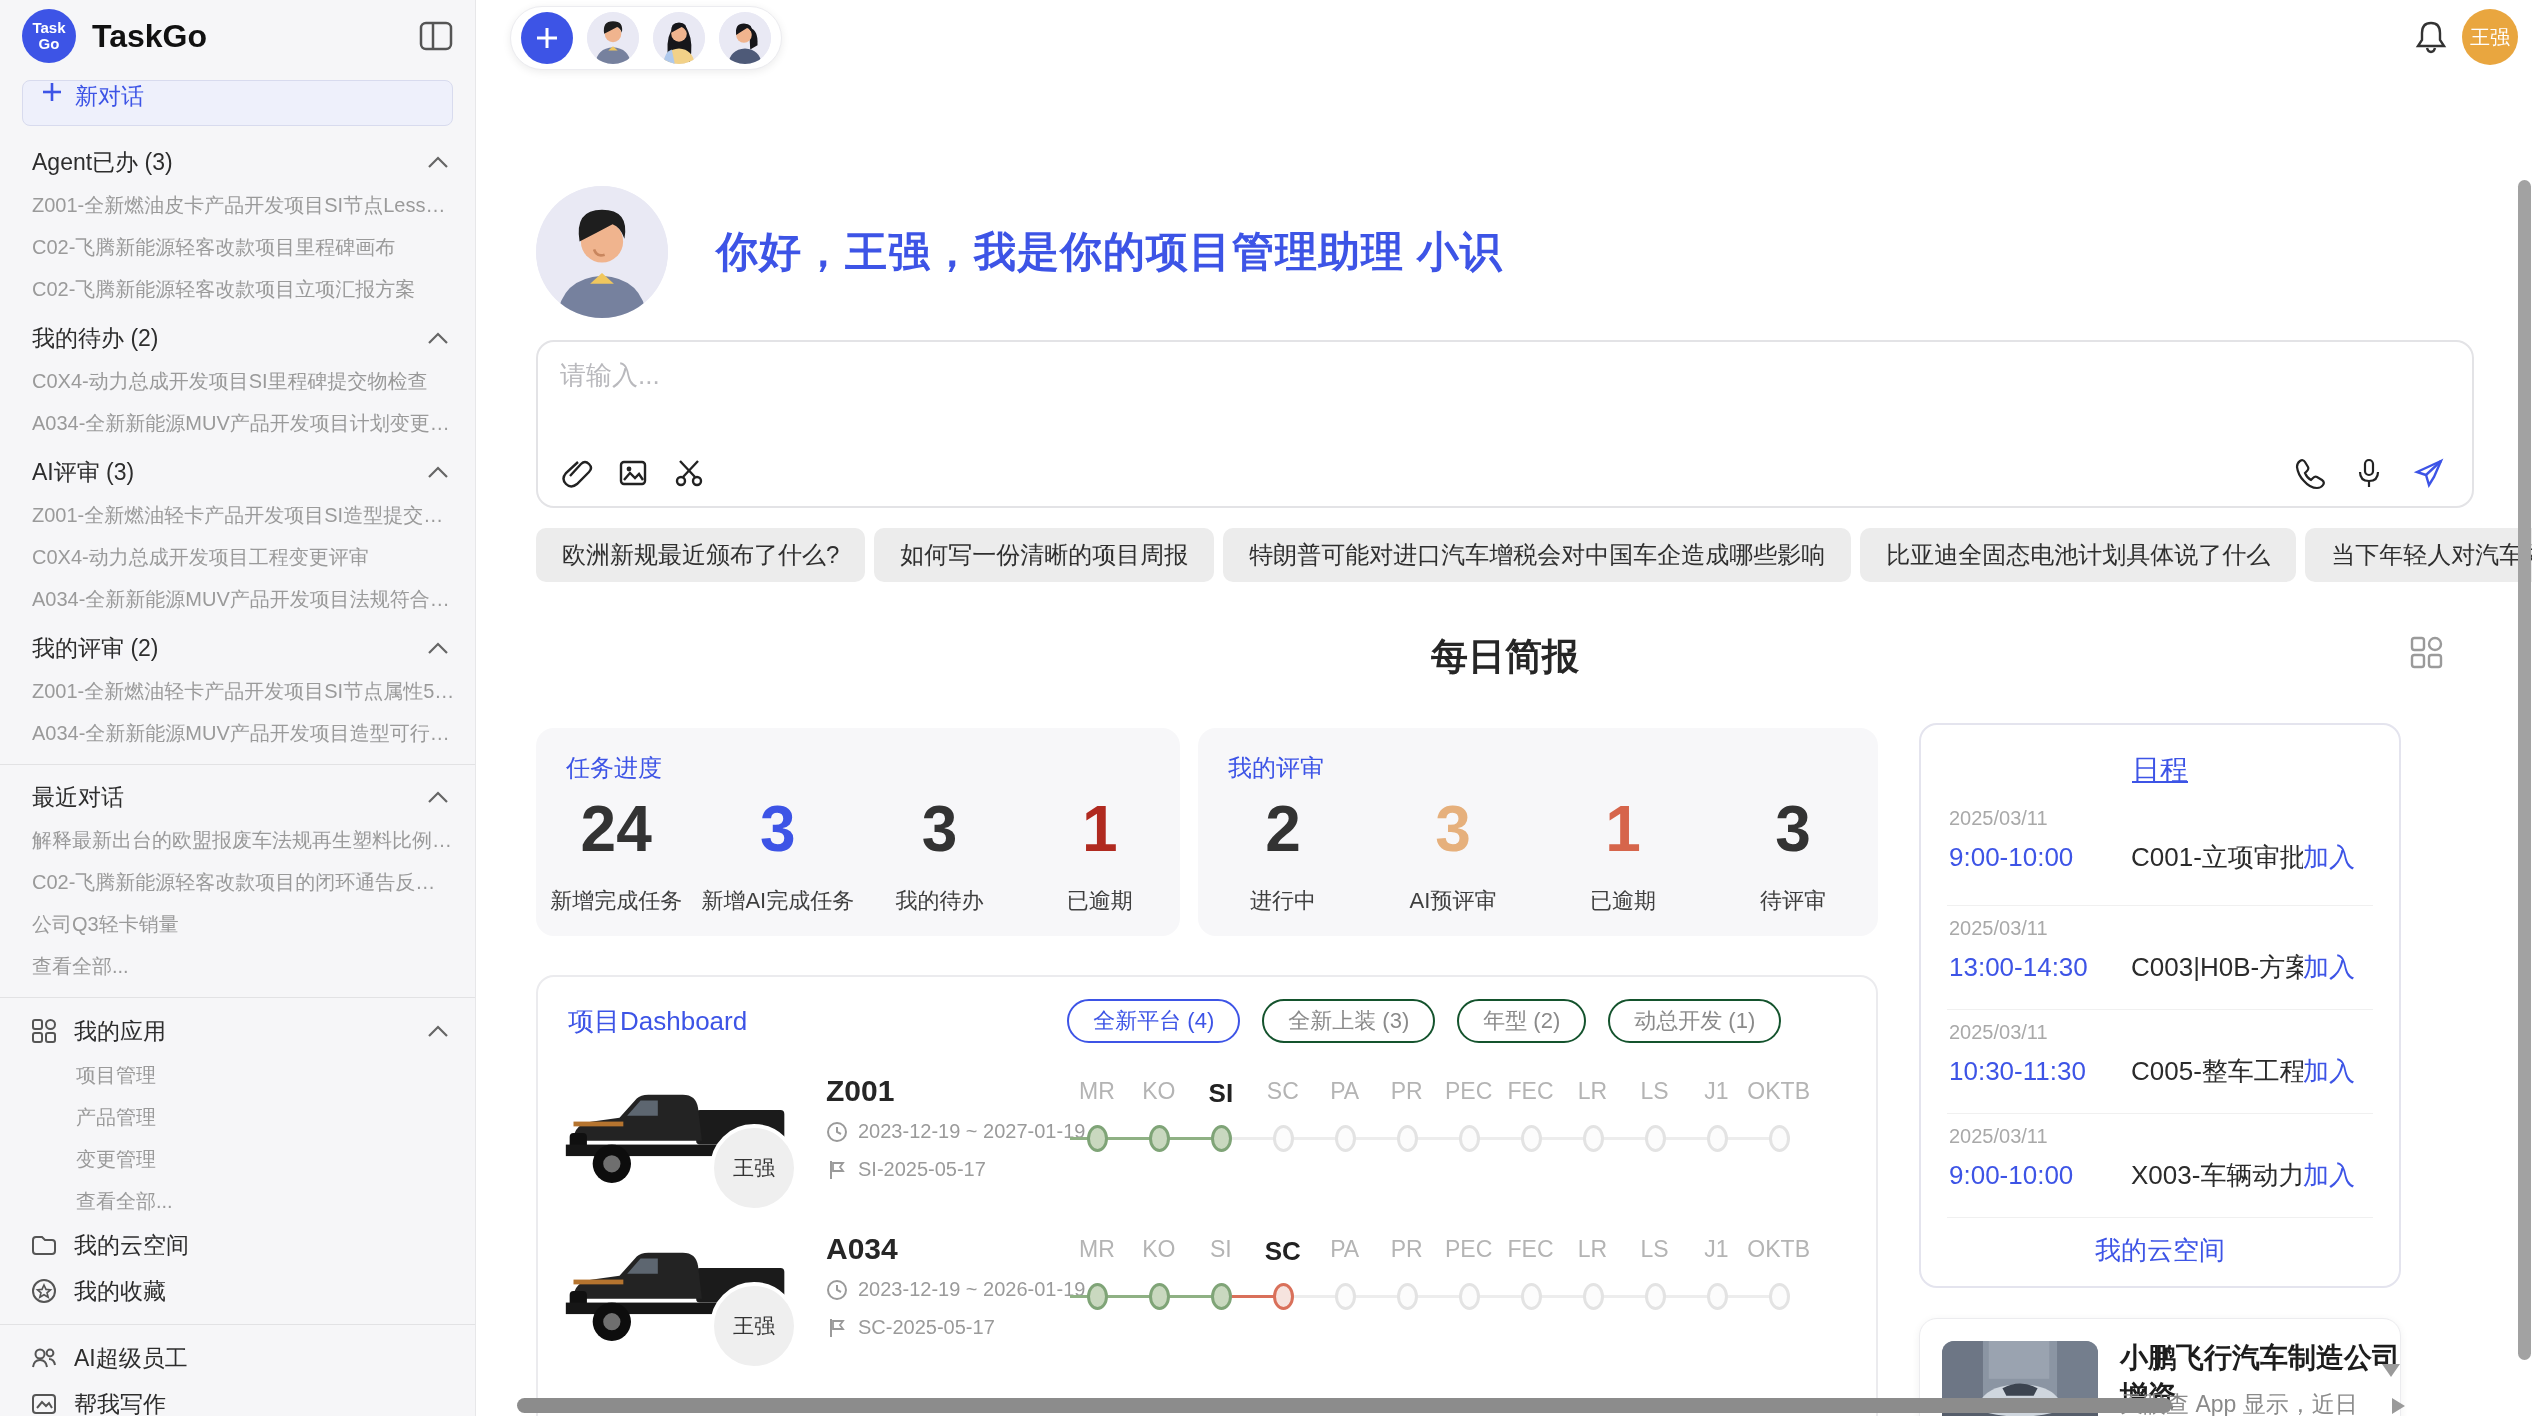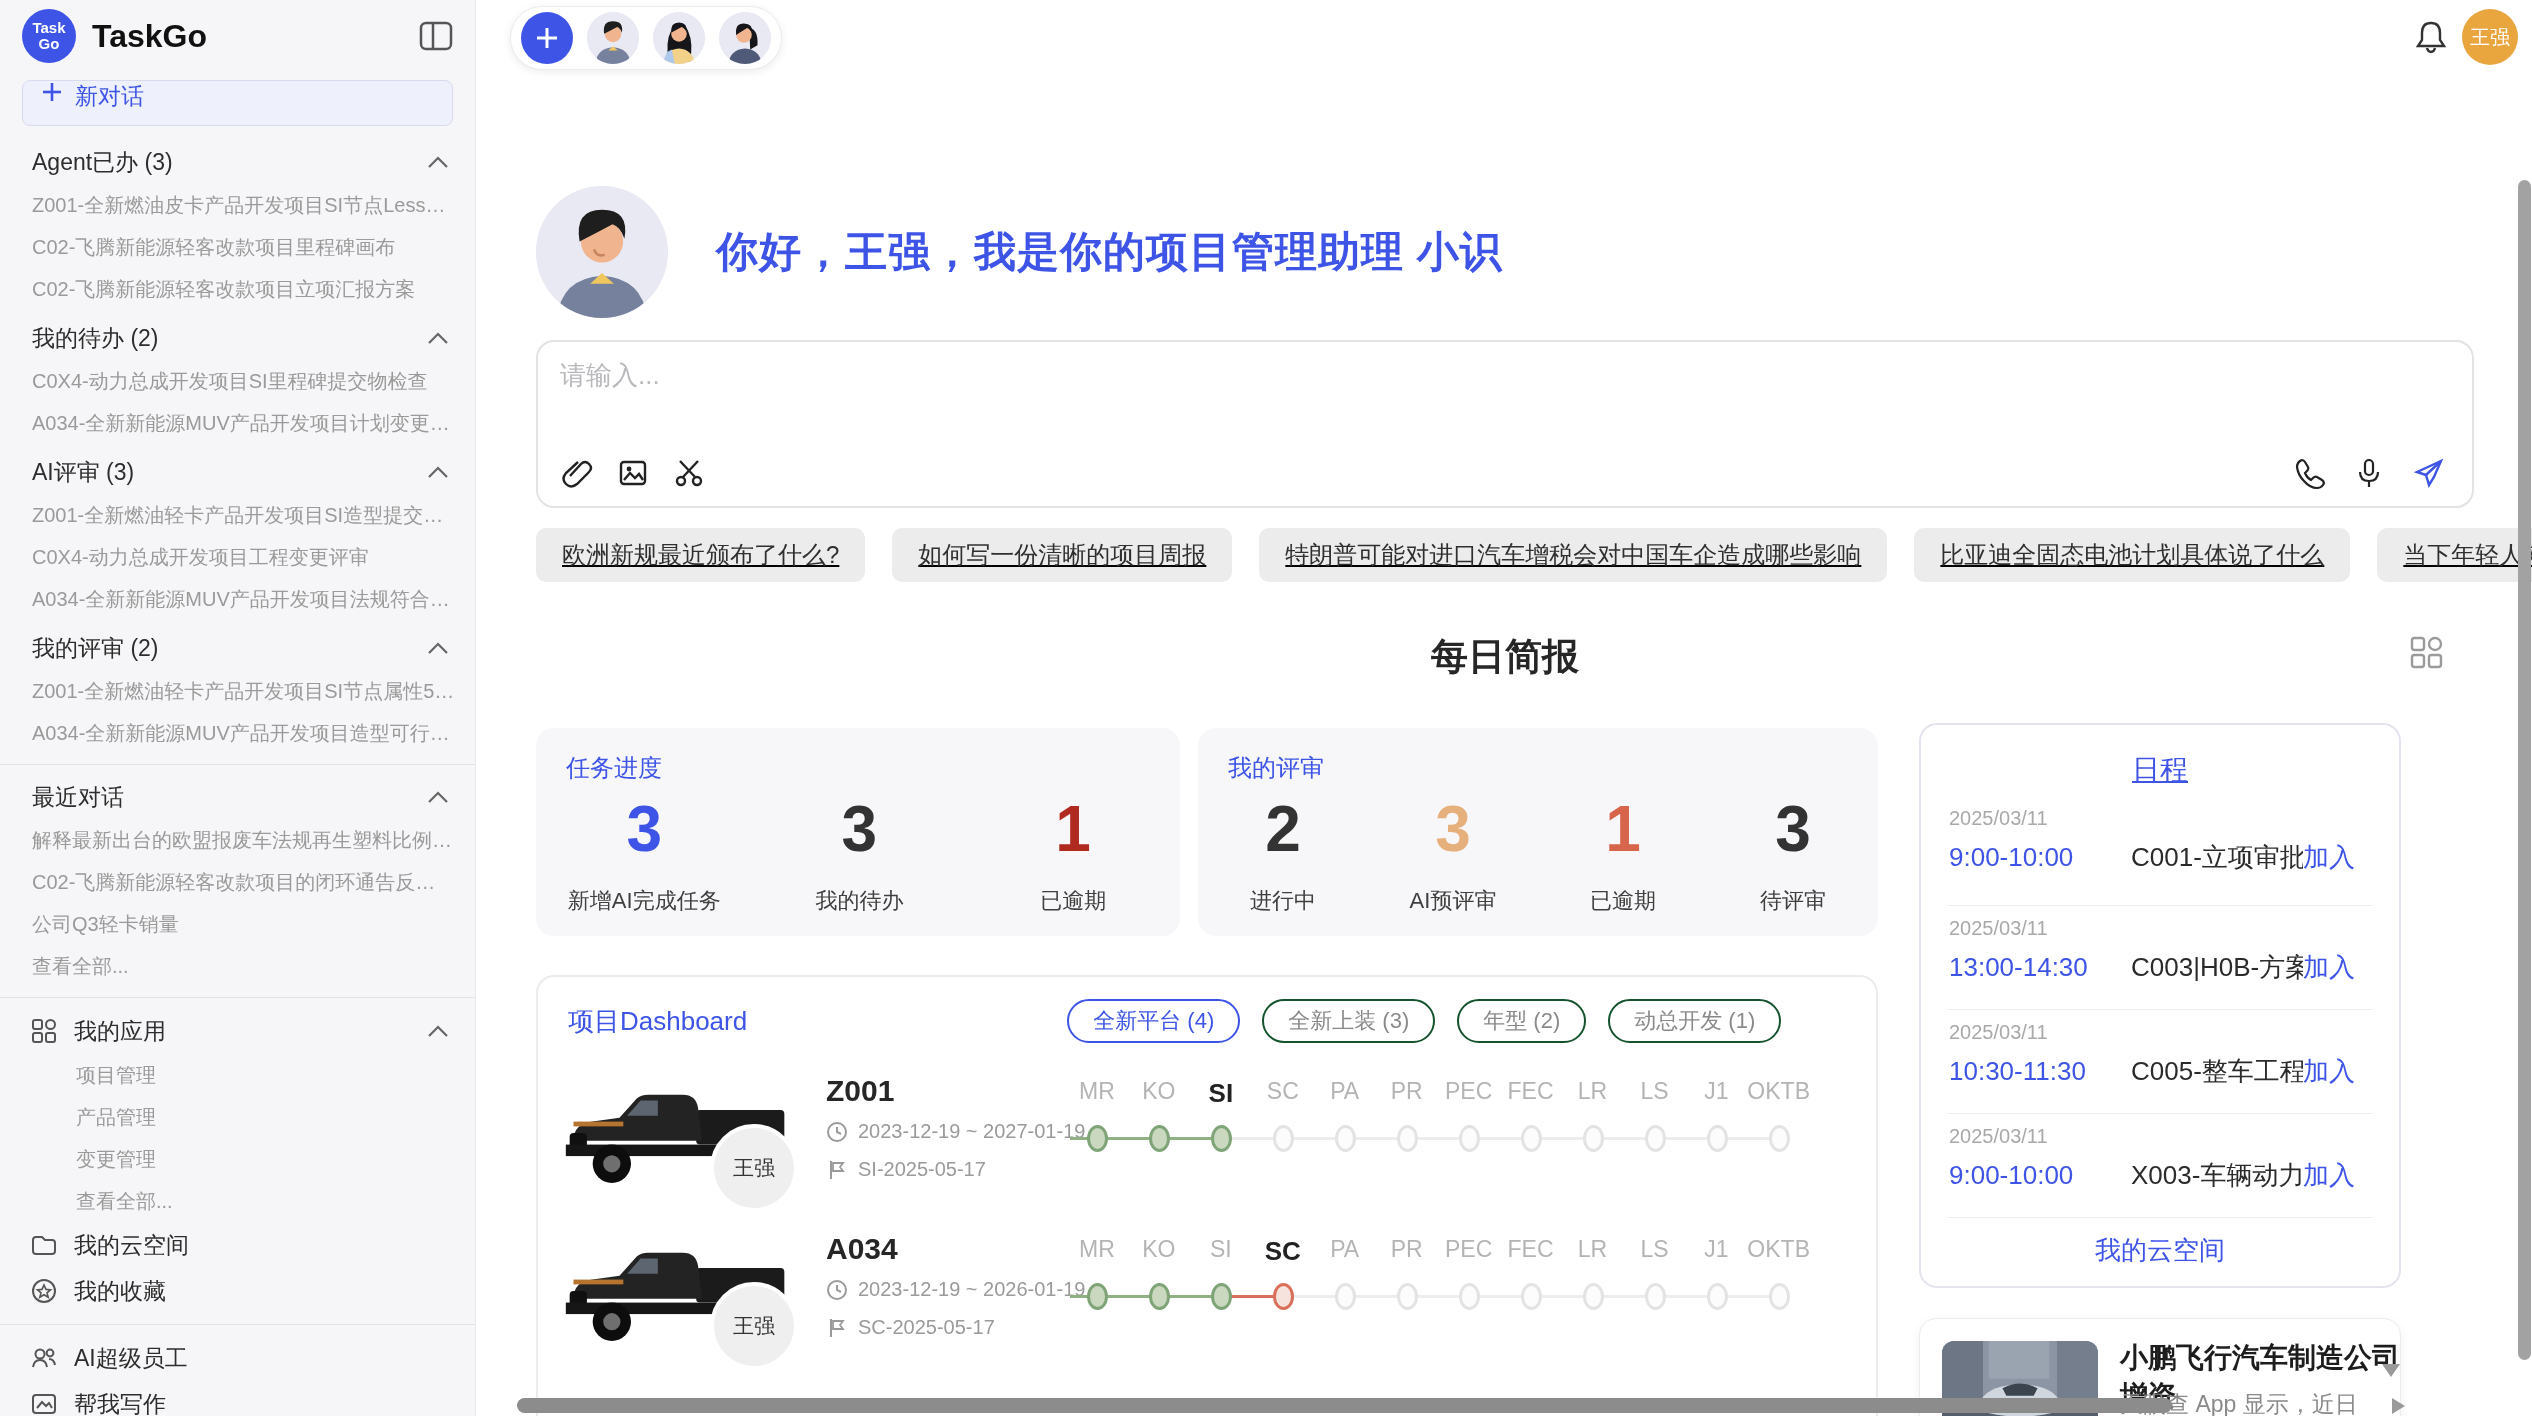--- a/index.html
+++ b/index.html
@@ -52,21 +52,21 @@
   .composer { position:absolute; left:59px; top:340px; width:1938px; height:168px;
     border:2px solid #e3e3e6; border-radius:18px; background:#fff; }
   .composer textarea { position:absolute; left:22px; top:16px; width:1600px; height:80px;
     border:none; outline:none; resize:none; font-size:26px; color:#333;
     font-family:"Liberation Sans","DejaVu Sans",sans-serif; }
   .composer textarea::placeholder { color:#b9b9bd; }
   .comp-icons-l { position:absolute; left:22px; bottom:16px; display:flex; gap:22px; align-items:center; }
   .comp-icons-r { position:absolute; right:26px; bottom:16px; display:flex; gap:26px; align-items:center; }
   .cicon { width:34px; height:34px; cursor:pointer; }
 
-  .chips { position:absolute; left:59px; top:528px; width:1938px; display:flex; gap:27px;text-decoration:underline; }
+  .chips { position:absolute; left:59px; top:528px; width:1938px; display:flex; gap:9px; }
   .chip { height:54px; line-height:54px; background:#ececec; border-radius:10px;
     padding:0 26px; font-size:24px; color:#2f2f2f; white-space:nowrap; cursor:pointer; }
 
   .brief-title { position:absolute; left:59px; top:632px; width:1938px; text-align:center;
     font-size:37px; font-weight:bold; color:#262626; }
   .brief-grid-icon { position:absolute; right:88px; top:634px; width:36px; height:36px; cursor:pointer; }
 
   .stat-card { position:absolute; top:728px; height:208px; background:#f7f7f9; border-radius:18px; }
   .stat-card .card-label { position:absolute; left:30px; top:24px; font-size:24px; color:#3d54e6; }
   .stat-row { position:absolute; left:0; top:66px; width:100%; display:flex; justify-content:space-around; }
@@ -378,20 +378,24 @@
       <rect x="4" y="4" width="12" height="12" rx="2.5" fill="none" stroke="#9a9a9a" stroke-width="2.4"></rect>
       <circle cx="27" cy="10" r="6" fill="none" stroke="#9a9a9a" stroke-width="2.4"></circle>
       <rect x="4" y="21" width="12" height="12" rx="2.5" fill="none" stroke="#9a9a9a" stroke-width="2.4"></rect>
       <rect x="21" y="21" width="12" height="12" rx="2.5" fill="none" stroke="#9a9a9a" stroke-width="2.4"></rect>
     </svg>
 
     <div class="stat-card" style="left:59px; width:644px;">
       <div class="card-label">任务进度</div>
       <div class="stat-row">
         <div class="stat">
+          <div class="num c-dark">24</div>
+          <div class="slabel">新增完成任务</div>
+        </div>
+        <div class="stat">
           <div class="num c-blue">3</div>
           <div class="slabel">新增AI完成任务</div>
         </div>
         <div class="stat">
           <div class="num c-dark">3</div>
           <div class="slabel">我的待办</div>
         </div>
         <div class="stat">
           <div class="num c-red">1</div>
           <div class="slabel">已逾期</div>

